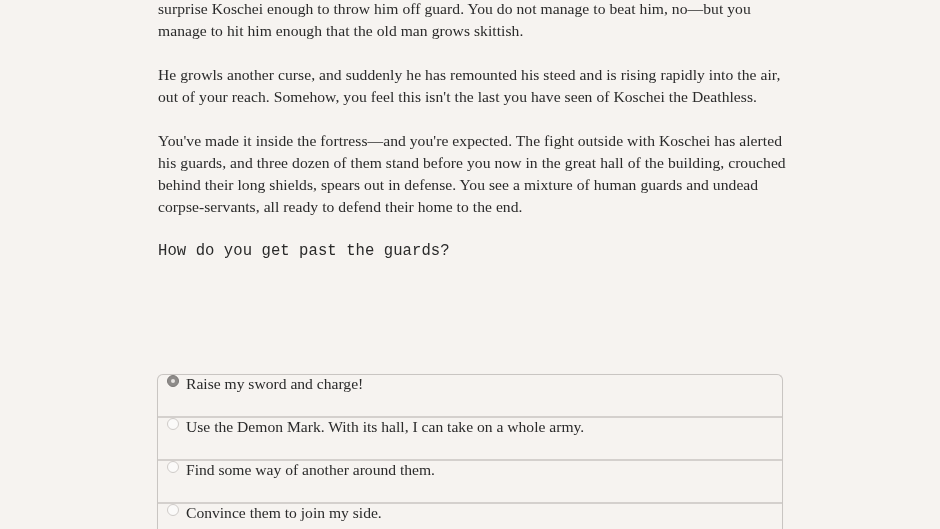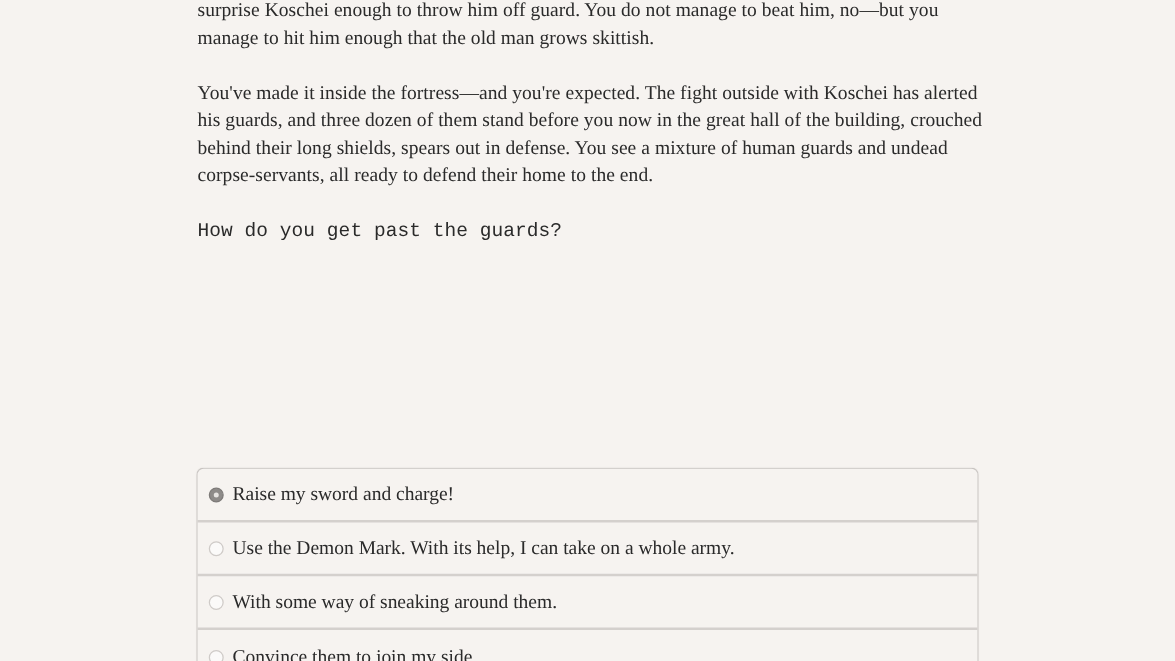--- a/index.html
+++ b/index.html
@@ -40,21 +40,21 @@
       border: 1px solid #c9c5c2;
       border-bottom: none;
       border-radius: 6px 6px 0 0;
       background: #f6f3f0;
       box-shadow: 0 0 1px rgba(0,0,0,0.04);
     }
     .choice {
       height: 43px;
       border-bottom: 2px solid #d4d0cd;
       display: flex;
-      align-items: center;
+      align-items: flex-start;
       padding-left: 9px;
       font-family: "Liberation Serif", "DejaVu Serif", serif;
       font-size: 15.6px;
       color: #2a2a2a;
       cursor: pointer;
       box-sizing: border-box;
     }
     .choice:last-child {
       border-bottom: none;
     }
@@ -82,34 +82,35 @@
       height: 4px;
       border-radius: 50%;
       background: #e6e3e1;
     }
   </style>
 </head>
 <body>
 
 <div class="story">
   <p>surprise Koschei enough to throw him off guard. You do not manage to beat him, no—but you manage to hit him enough that the old man grows skittish.</p>
+  <p>He growls another curse, and suddenly he has remounted his steed and is rising rapidly into the air, out of your reach. Somehow, you feel this isn't the last you have seen of Koschei the Deathless.</p>
   <p>You've made it inside the fortress—and you're expected. The fight outside with Koschei has alerted his guards, and three dozen of them stand before you now in the great hall of the building, crouched behind their long shields, spears out in defense. You see a mixture of human guards and undead corpse-servants, all ready to defend their home to the end.</p>
   <p class="question">How do you get past the guards?</p>
 </div>
 
 <div class="choices">
   <div class="choice">
     <span class="radio checked"></span>
     <span>Raise my sword and charge!</span>
   </div>
   <div class="choice">
     <span class="radio"></span>
-    <span>Use the Demon Mark. With its help, I can take on a whole army.</span>
+    <span>Use the Demon Mark. With its hall, I can take on a whole army.</span>
   </div>
   <div class="choice">
     <span class="radio"></span>
-    <span>With some way of sneaking around them.</span>
+    <span>Find some way of another around them.</span>
   </div>
   <div class="choice">
     <span class="radio"></span>
     <span>Convince them to join my side.</span>
   </div>
 </div>
 
 </body></html>

